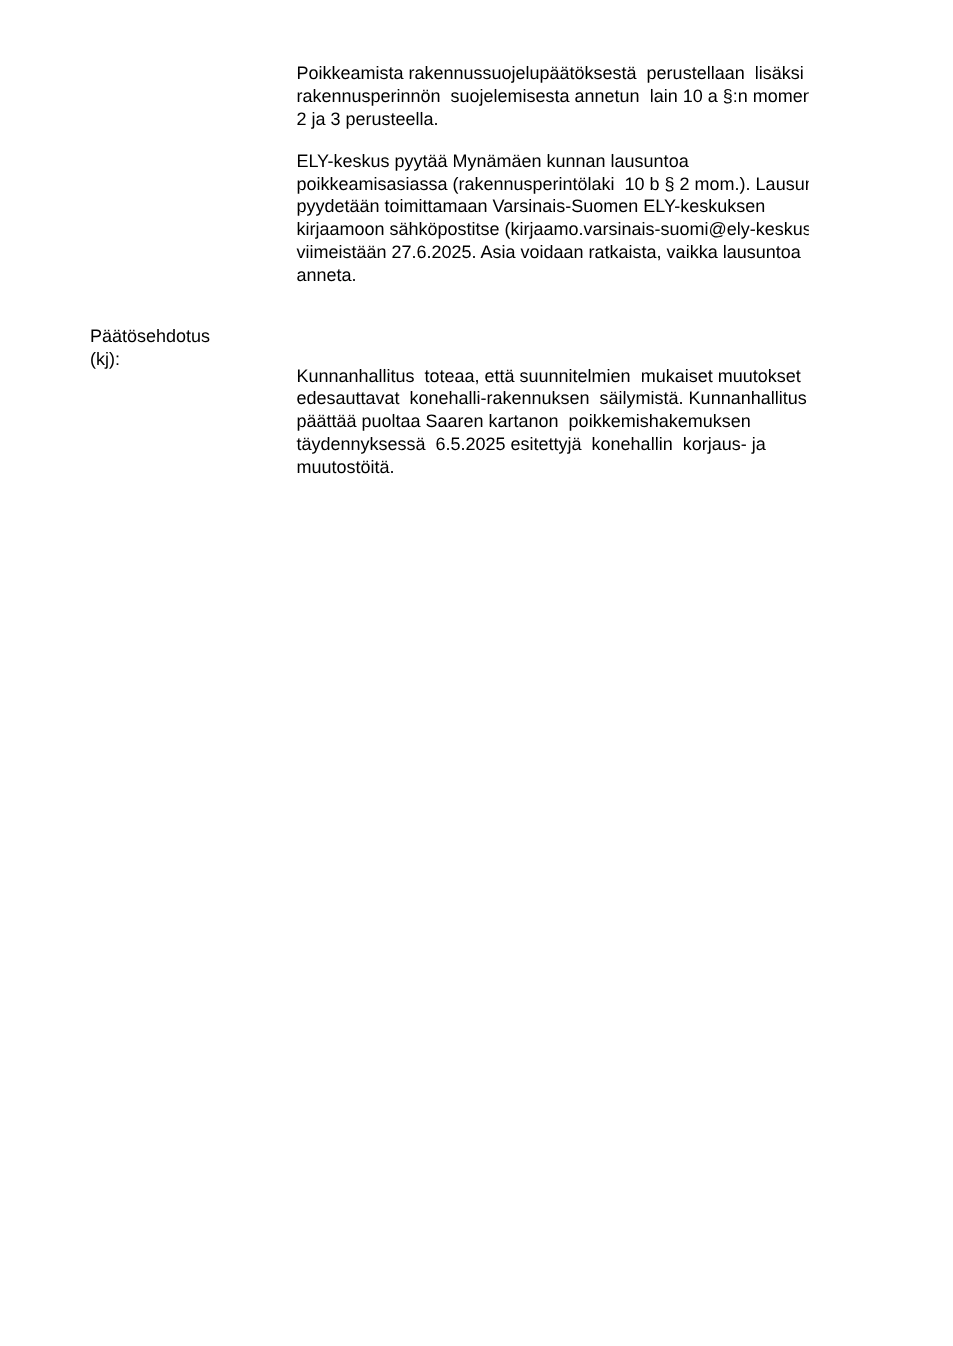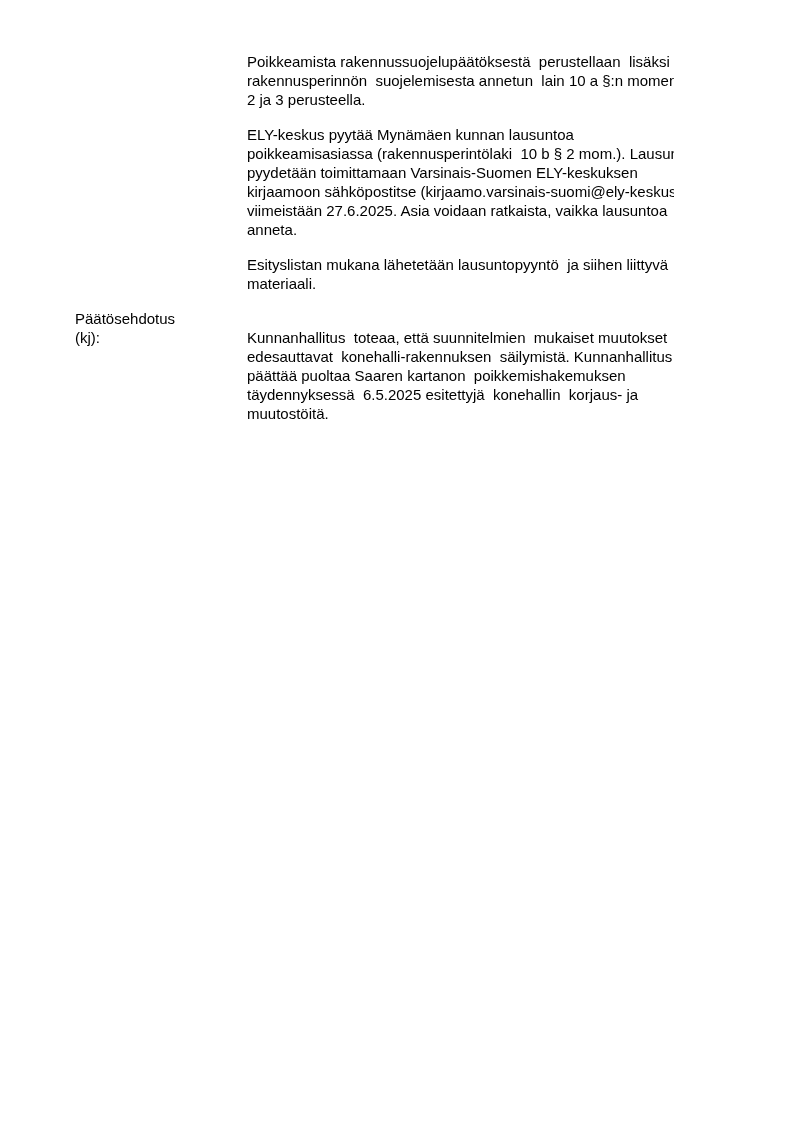--- a/index.html
+++ b/index.html
@@ -28,21 +28,21 @@
     width: 172px;
     flex: 0 0 172px;
     white-space: pre-line;
   }
   .body-text {
     width: 520px;
     flex: 0 0 520px;
     white-space: pre;
   }
   .row-offset-body .body-text {
-    margin-top: 19px;
+    margin-top: 33px;
   }
 </style>
 </head>
 <body>
 
 <div class="page">
 
   <div class="row">
     <div class="label"></div>
     <div class="body-text">Poikkeamista rakennussuojelupäätöksestä  perustellaan  lisäksi
@@ -57,22 +57,20 @@
 poikkeamisasiassa (rakennusperintölaki  10 b § 2 mom.). Lausunto
 pyydetään toimittamaan Varsinais-Suomen ELY-keskuksen
 kirjaamoon sähköpostitse (kirjaamo.varsinais-suomi@ely-keskus.fi)
 viimeistään 27.6.2025. Asia voidaan ratkaista, vaikka lausuntoa  ei
 anneta.</div>
   </div>
 
 
   <div class="row">
     <div class="label"></div>
-    <div class="body-text">Esityslistan mukana lähetetään lausuntopyyntö  ja siihen liittyvä
-materiaali.</div>
   </div>
 
   <div class="row row-offset-body">
     <div class="label">Päätösehdotus
 (kj):</div>
     <div class="body-text">Kunnanhallitus  toteaa, että suunnitelmien  mukaiset muutokset
 edesauttavat  konehalli-rakennuksen  säilymistä. Kunnanhallitus
 päättää puoltaa Saaren kartanon  poikkemishakemuksen
 täydennyksessä  6.5.2025 esitettyjä  konehallin  korjaus- ja
 muutostöitä.</div>

